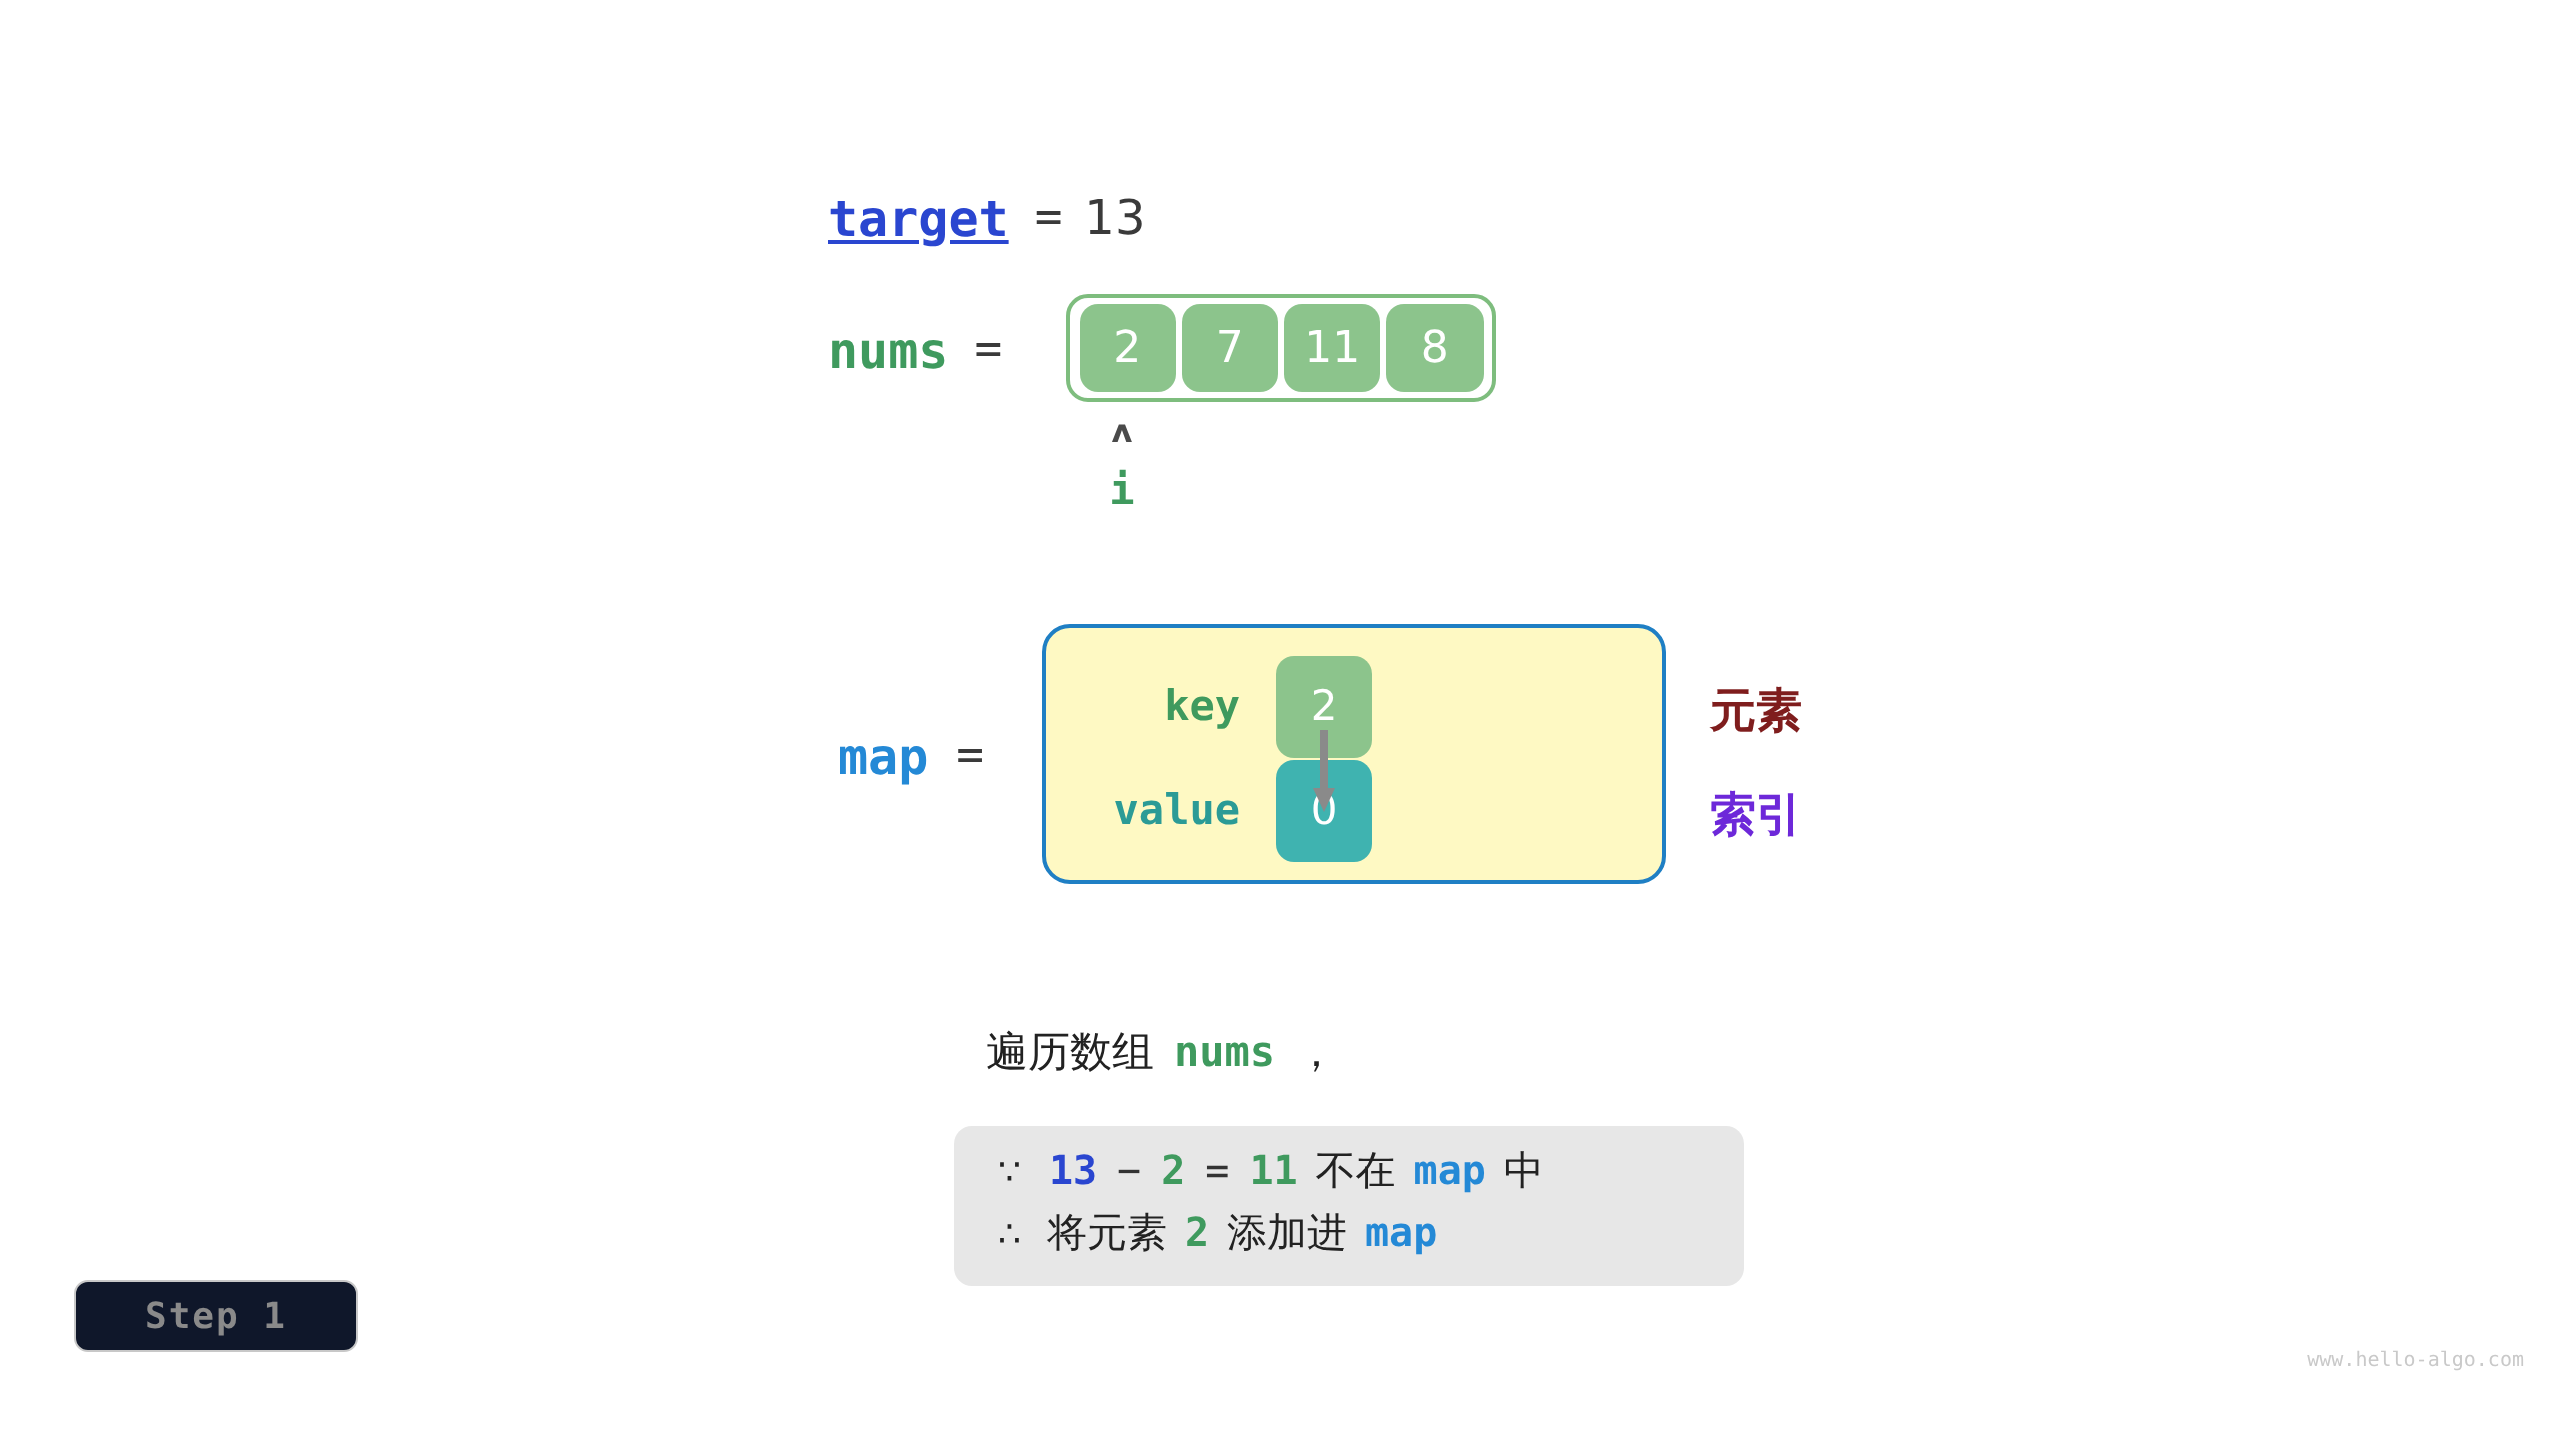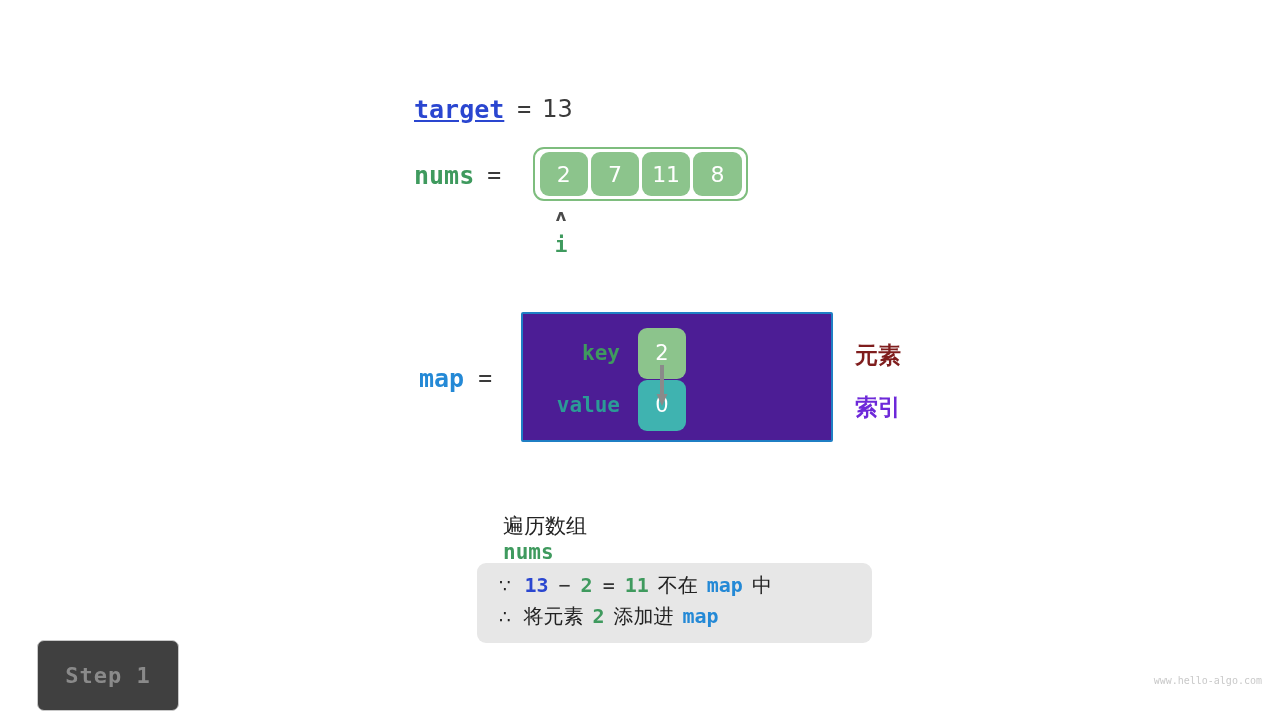--- a/index.html
+++ b/index.html
@@ -143,22 +143,22 @@
     margin: 0 0 0 14px;
   }
 
   #map-box {
     position: absolute;
     left: 521px;
     top: 312px;
     width: 312px;
     height: 130px;
     border: 2px solid #1f7fc4;
-    border-radius: 2px;
-    background: #4c1d95;
+    border-radius: 14px;
+    background: #fef9c3;
     box-sizing: border-box;
   }
   .map-row-line {
     position: absolute;
     left: 0;
     width: 100%;
     height: 52px;
     display: flex;
     align-items: center;
   }
@@ -212,21 +212,20 @@
 
   
   #caption-line {
     position: absolute;
     left: 493px;
     top: 512px;
     display: flex;
     align-items: baseline;
     font-size: 21px;
     color: #222222;
-    flex-direction: column;
   }
   #caption-line .code-green {
     font-family: "DejaVu Sans Mono", monospace;
     font-weight: bold;
     color: #3f9a5e;
     margin: 0 10px;
     font-size: 21px;
   }
 
   #note-box {
@@ -265,30 +264,30 @@
   .tk-lblue { color: #2489d6; }
   .tk-dark  { color: #333333; font-weight: normal; }
   .cn { margin: 0 4px; }
 
   
   #step-badge {
     position: absolute;
     left: 37px;
     top: 640px;
     width: 142px;
-    height: 71px;
+    height: 36px;
     border: 1px solid #c8c8c8;
     border-radius: 7px;
-    background: #404040;
+    background: #0f172a;
     box-sizing: border-box;
     display: flex;
     align-items: center;
     justify-content: center;
     font-family: "DejaVu Sans Mono", monospace;
-    font-size: 22px;
+    font-size: 18px;
     font-weight: bold;
     color: #8a8a8a;
     letter-spacing: 1px;
   }
   #watermark {
     position: absolute;
     right: 18px;
     top: 675px;
     font-family: "DejaVu Sans Mono", monospace;
     font-size: 10px;

